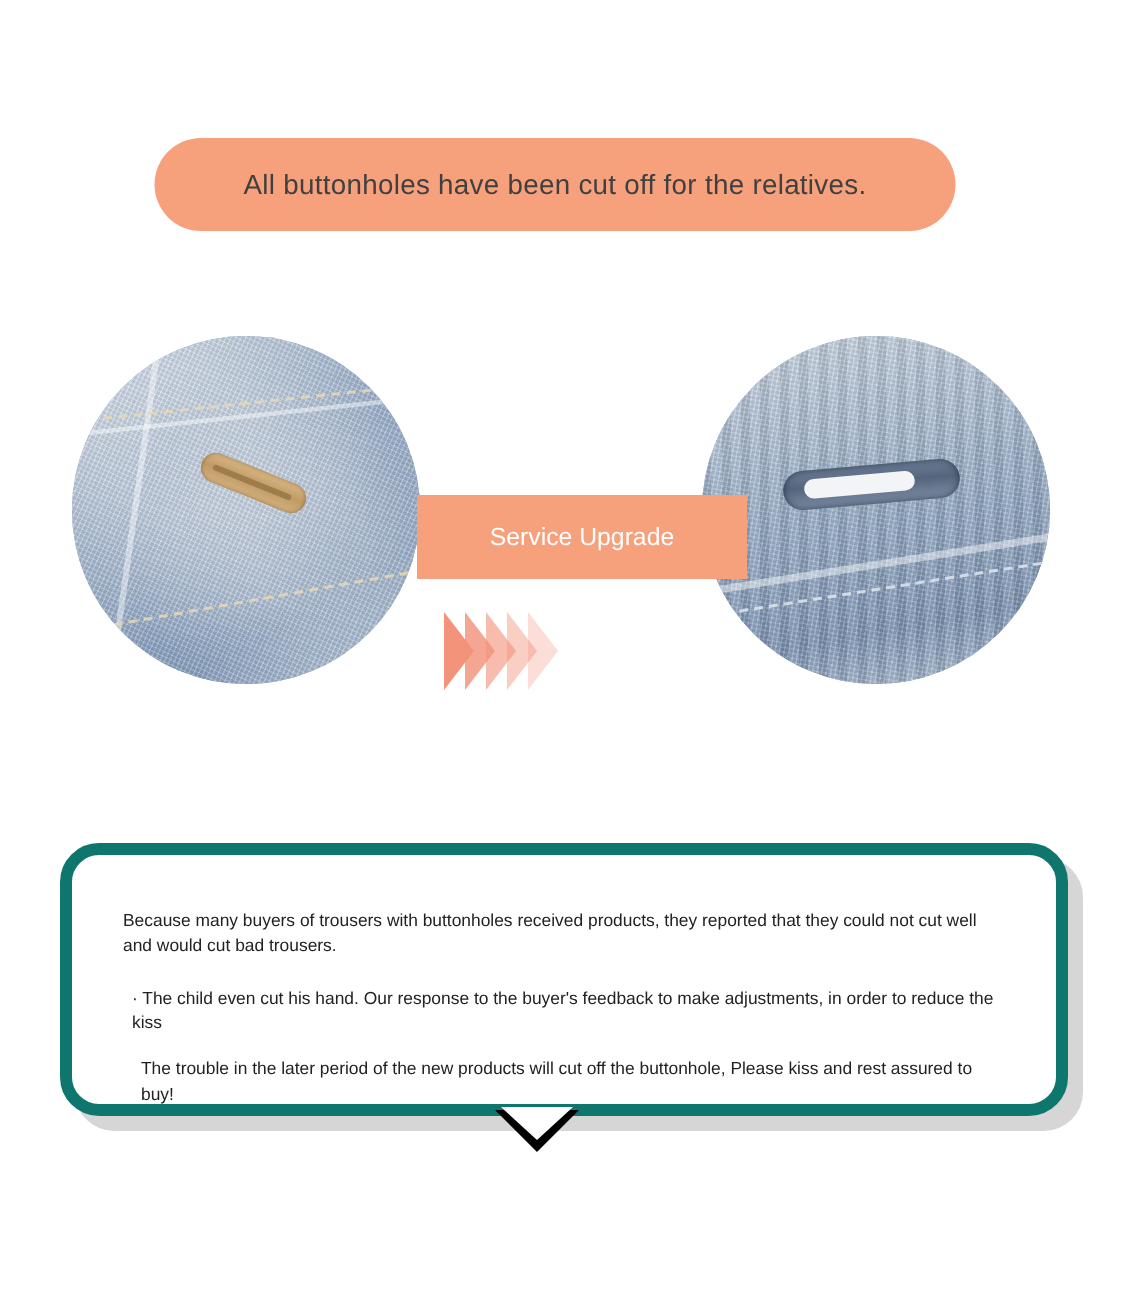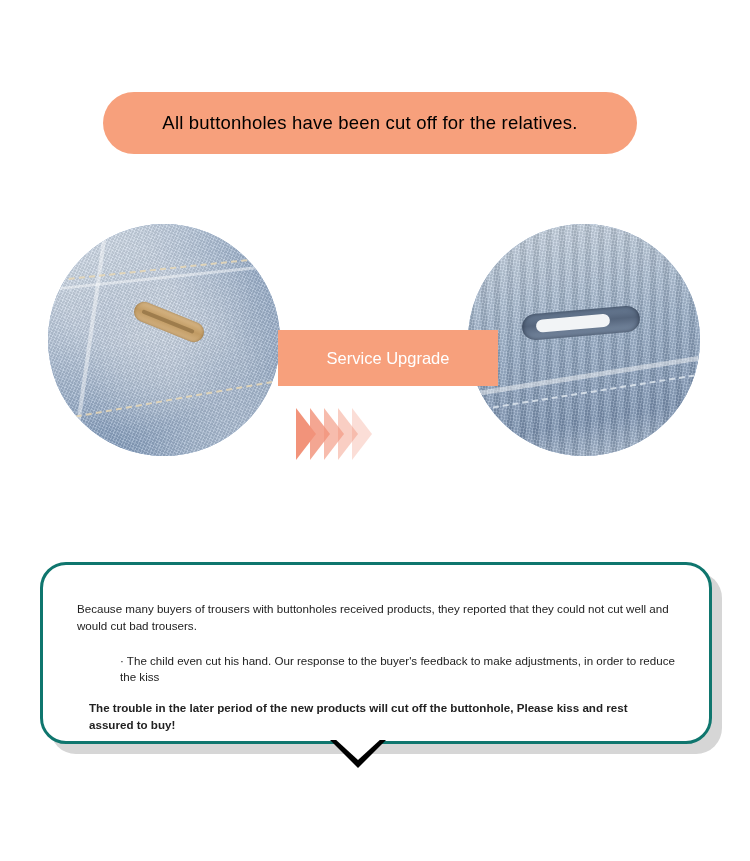--- a/index.html
+++ b/index.html
@@ -22,21 +22,21 @@
     top: 92px;
     width: 534px;
     height: 62px;
     background: #f7a07c;
     border-radius: 31px;
     display: flex;
     align-items: center;
     justify-content: center;
   }
   .banner-text {
-    color: #000000;
+    color: #404040;
     font-size: 18.5px;
     letter-spacing: 0.2px;
     white-space: nowrap;
   }
 
   
   .circle {
     position: absolute;
     border-radius: 50%;
     overflow: hidden;
@@ -186,34 +186,34 @@
     background: #d6d6d6;
     border-radius: 26px;
   }
   .bubble {
     position: absolute;
     left: 40px;
     top: 562px;
     width: 672px;
     height: 182px;
     background: #ffffff;
-    border: 3px solid #0f766e;
+    border: 8px solid #0f766e;
     border-radius: 26px;
     box-sizing: border-box;
     padding: 36px 34px 0 34px;
   }
   .bubble-line {
     color: #222222;
     font-size: 11.6px;
     line-height: 1.45;
     margin: 0 0 14px 0;
   }
   .bubble-line.l1 { margin-bottom: 18px; }
-  .bubble-line.l2 { padding-left: 6px; margin-left: 37px; }
-  .bubble-line.l3 { padding-left: 12px; font-weight: bold; }
+  .bubble-line.l2 { padding-left: 6px; }
+  .bubble-line.l3 { padding-left: 12px; }
   .bubble-tail {
     position: absolute;
     left: 330px;
     top: 740px;
     width: 0;
     height: 0;
     border-left: 28px solid transparent;
     border-right: 28px solid transparent;
     border-top: 28px solid #000000;
   }

